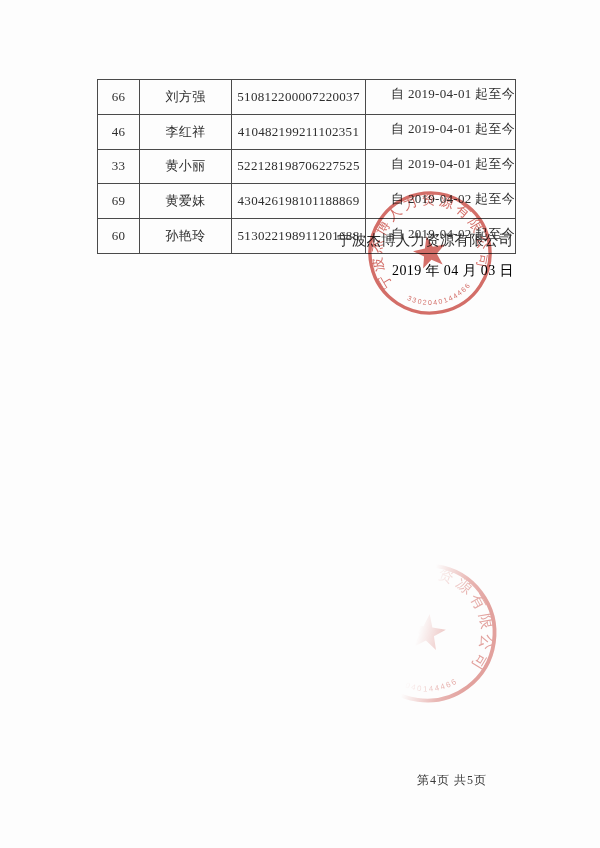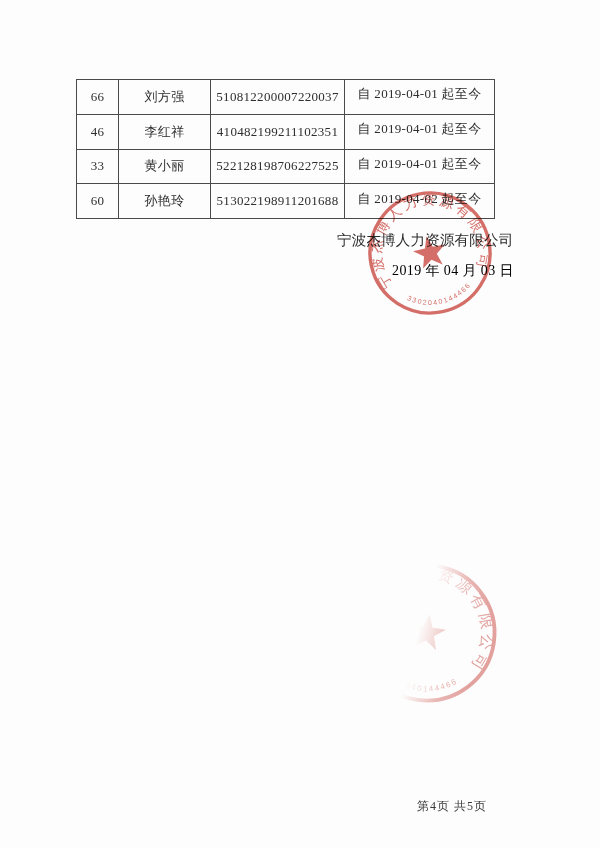--- a/index.html
+++ b/index.html
@@ -8,41 +8,41 @@
     width: 600px; height: 848px;
     margin: 0 auto;
     background: #fdfdfd;
     overflow: hidden;
     font-family: "Liberation Serif", "DejaVu Serif", serif;
     color: #2e2e2e;
   }
 
   
   .roster-table {
-    position: absolute; left: 76px; top: 79px;
+    position: absolute; left: 97px; top: 79px;
     border-collapse: collapse;
     table-layout: fixed;
     padding-left: 48px;
   }
   .roster-table td {
     border: 1px solid #4a4a4a;
     height: 28.8px;
     text-align: center;
     vertical-align: middle;
     font-size: 13px;
     color: #2e2e2e;
     padding: 0;
     letter-spacing: 0.3px;
     white-space: nowrap;
   }
   .col-no     { width: 42px; }
   .col-name   { width: 92px; }
   .col-id     { width: 134px; }
   .col-period { width: 150px; }
-  .roster-table td.period { vertical-align: middle; padding-bottom: 5px; }
+  .roster-table td.period { vertical-align: middle; padding-bottom: 5px; text-align: right; }
 
   
   .company-line {
     position: absolute; left: 337px; top: 231px;
     font-size: 14.5px; letter-spacing: 0.2px;
     color: #2b2b2b; white-space: nowrap;
   }
   .date-line {
     position: absolute; left: 392px; top: 262px;
     font-size: 14px; letter-spacing: 0.4px;
@@ -59,21 +59,21 @@
   .stamp-partial {
     left: 337px; top: 543px; opacity: 0.5;
     -webkit-mask-image: linear-gradient(105deg, transparent 46%, rgba(0,0,0,.75) 62%, #000 74%);
     mask-image: linear-gradient(105deg, transparent 46%, rgba(0,0,0,.75) 62%, #000 74%);
   }
   .ring-text   { font-size: 14px; letter-spacing: 3.2px; font-family: "Liberation Serif", "DejaVu Serif", serif; }
   .serial-text { font-size: 7px;  letter-spacing: 1.6px; font-family: "Liberation Sans", "DejaVu Sans", sans-serif; }
 
   
   .page-footer {
-    position: absolute; left: 417px; top: 798px;
+    position: absolute; left: 417px; top: 772px;
     font-size: 12px; letter-spacing: 1px;
     color: #3a3a3a; white-space: nowrap;
   }
 </style>
 </head>
 <body>
 
 <div class="page">
 
   <table class="roster-table">
@@ -94,20 +94,26 @@
         <td>46</td>
         <td>李红祥</td>
         <td>410482199211102351</td>
         <td class="period">自 2019-04-01 起至今</td>
       </tr>
       <tr>
         <td>33</td>
         <td>黄小丽</td>
         <td>522128198706227525</td>
         <td class="period">自 2019-04-01 起至今</td>
+      </tr>
+      <tr>
+        <td>69</td>
+        <td>黄爱妹</td>
+        <td>430426198101188869</td>
+        <td class="period">自 2019-04-02 起至今</td>
       </tr>
       <tr>
         <td>60</td>
         <td>孙艳玲</td>
         <td>513022198911201688</td>
         <td class="period">自 2019-04-02 起至今</td>
       </tr>
     </tbody>
   </table>
 

